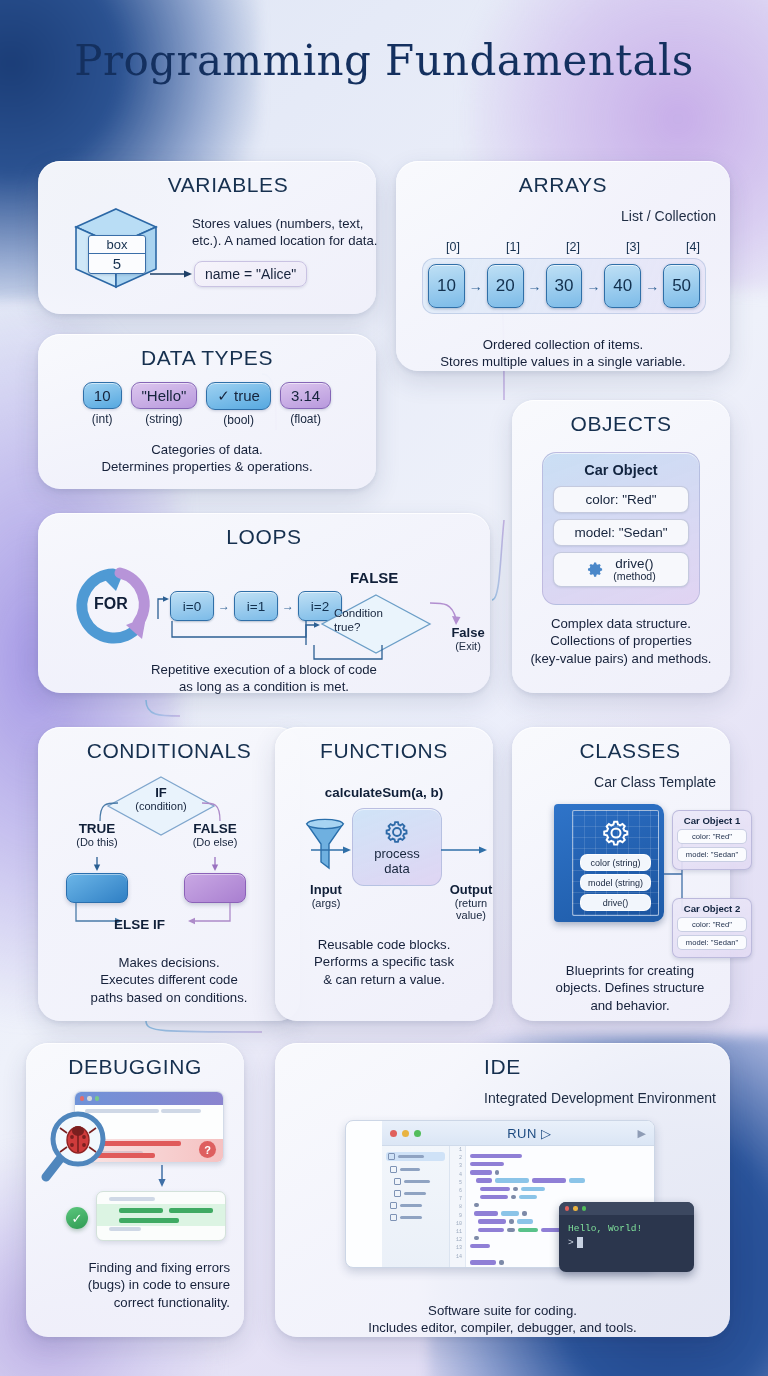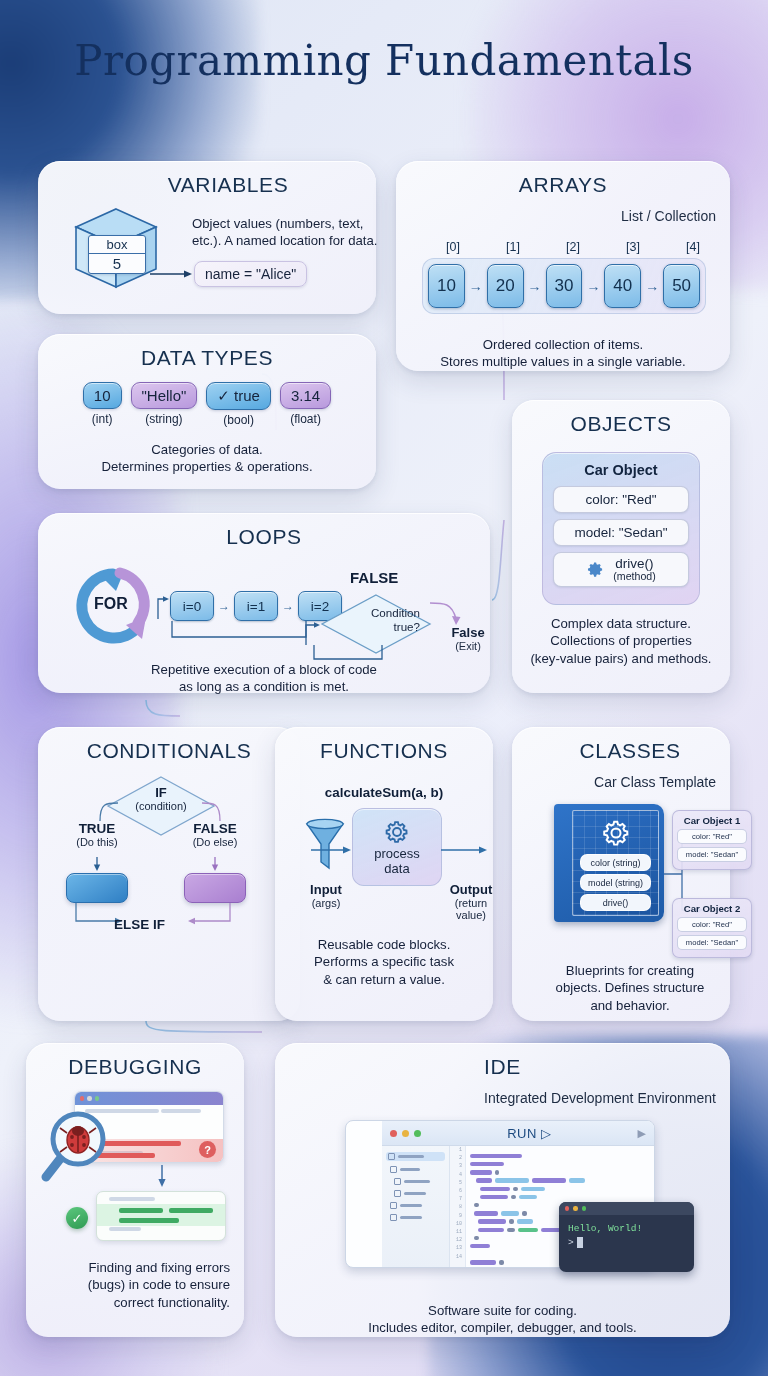--- a/index.html
+++ b/index.html
@@ -150,21 +150,21 @@
     box-shadow:0 1px 2px rgba(26,60,98,.28), inset 0 1px 0 rgba(255,255,255,.55);
   }
   .iArrow{ font-size:12px; color:#2c5f93; width:12px; text-align:center; }
   .whileLabel{
     position:absolute; left:298px; top:18px; font-size:15px; font-weight:bold; color:#101f38;
   }
   .diamond{
     position:absolute; left:268px; top:42px; width:112px; height:62px;
   }
   .diamondTxt{
-    position:absolute; left:282px; top:55px; width:86px; text-align:right;
+    position:absolute; left:282px; top:55px; width:86px; text-align:left;
     font-size:11.6px; line-height:1.2; color:#16243c;
   }
   .falseLbl{
     position:absolute; left:388px; top:74px; text-align:center; width:56px;
   }
   .falseLbl b{ display:block; font-size:13px; color:#101f38; }
   .falseLbl span{ display:block; font-size:11px; color:#1d2b42; }
 
   
   #cardObjects{ left:512px; top:400px; width:218px; height:293px; }
@@ -368,21 +368,21 @@
       <polygon points="86,22 46,40 46,82 86,64" fill="#a9d3f0" stroke="#2c68a6" stroke-width="1.6"></polygon>
     </svg>
     <div class="boxLabel">
       <b>box</b>
       <i>5</i>
     </div>
     <svg style="position:absolute;left:98px;top:70px;" width="44" height="14">
       <line x1="0" y1="7" x2="36" y2="7" stroke="#1d3f67" stroke-width="1.4"></line>
       <polygon points="42,7 34,3.4 34,10.6" fill="#1d3f67"></polygon>
     </svg>
-    <div class="varText">Object values (numbers, text, etc.). A named location for data.</div>
+    <div class="varText">Stores values (numbers, text, etc.). A named location for data.</div>
     <div class="varChip">name = "Alice"</div>
   </div>
 </div>
 
 <div class="card" id="cardArrays">
   <div class="cardTitle">ARRAYS</div>
   <div class="cardSub">List / Collection</div>
   <div class="arrWrap">
     <div class="arrIdx" id="arrIdx">
         <span style="position: absolute; left: 22px;">[0]</span>
@@ -559,20 +559,25 @@
 
     <svg style="position:absolute;left:20px;top:132px;" width="60" height="28">
       <path d="M 4 2 L 4 20 L 44 20" fill="none" stroke="#4a7ba8" stroke-width="1.3"></path>
       <polygon points="50,20 43,16.8 43,23.2" fill="#4a7ba8"></polygon>
     </svg>
     <svg style="position:absolute;left:128px;top:132px;" width="58" height="28">
       <path d="M 50 2 L 50 20 L 14 20" fill="none" stroke="#ad8ac9" stroke-width="1.3"></path>
       <polygon points="8,20 15,16.8 15,23.2" fill="#ad8ac9"></polygon>
     </svg>
     <div class="elseif">ELSE IF</div>
+  </div>
+  <div class="desc" style="margin-top:10px;">
+    <div>Makes decisions.</div>
+    <div>Executes different code</div>
+    <div>paths based on conditions.</div>
   </div>
 </div>
 
 <div class="card" id="cardFunc">
   <div class="cardTitle">FUNCTIONS</div>
   <div class="fnSig">calculateSum(a, b)</div>
   <div class="fnBody">
     <svg style="position:absolute;left:14px;top:18px;" width="44" height="60" viewBox="0 0 44 60">
       <path d="M 4 6 L 40 6 L 26 26 L 26 50 L 18 44 L 18 26 Z" fill="#6fb0e0" stroke="#2a6fab" stroke-width="1.4"></path>
       <ellipse cx="22" cy="6" rx="18" ry="4.6" fill="#a7d4f2" stroke="#2a6fab" stroke-width="1.3"></ellipse>

